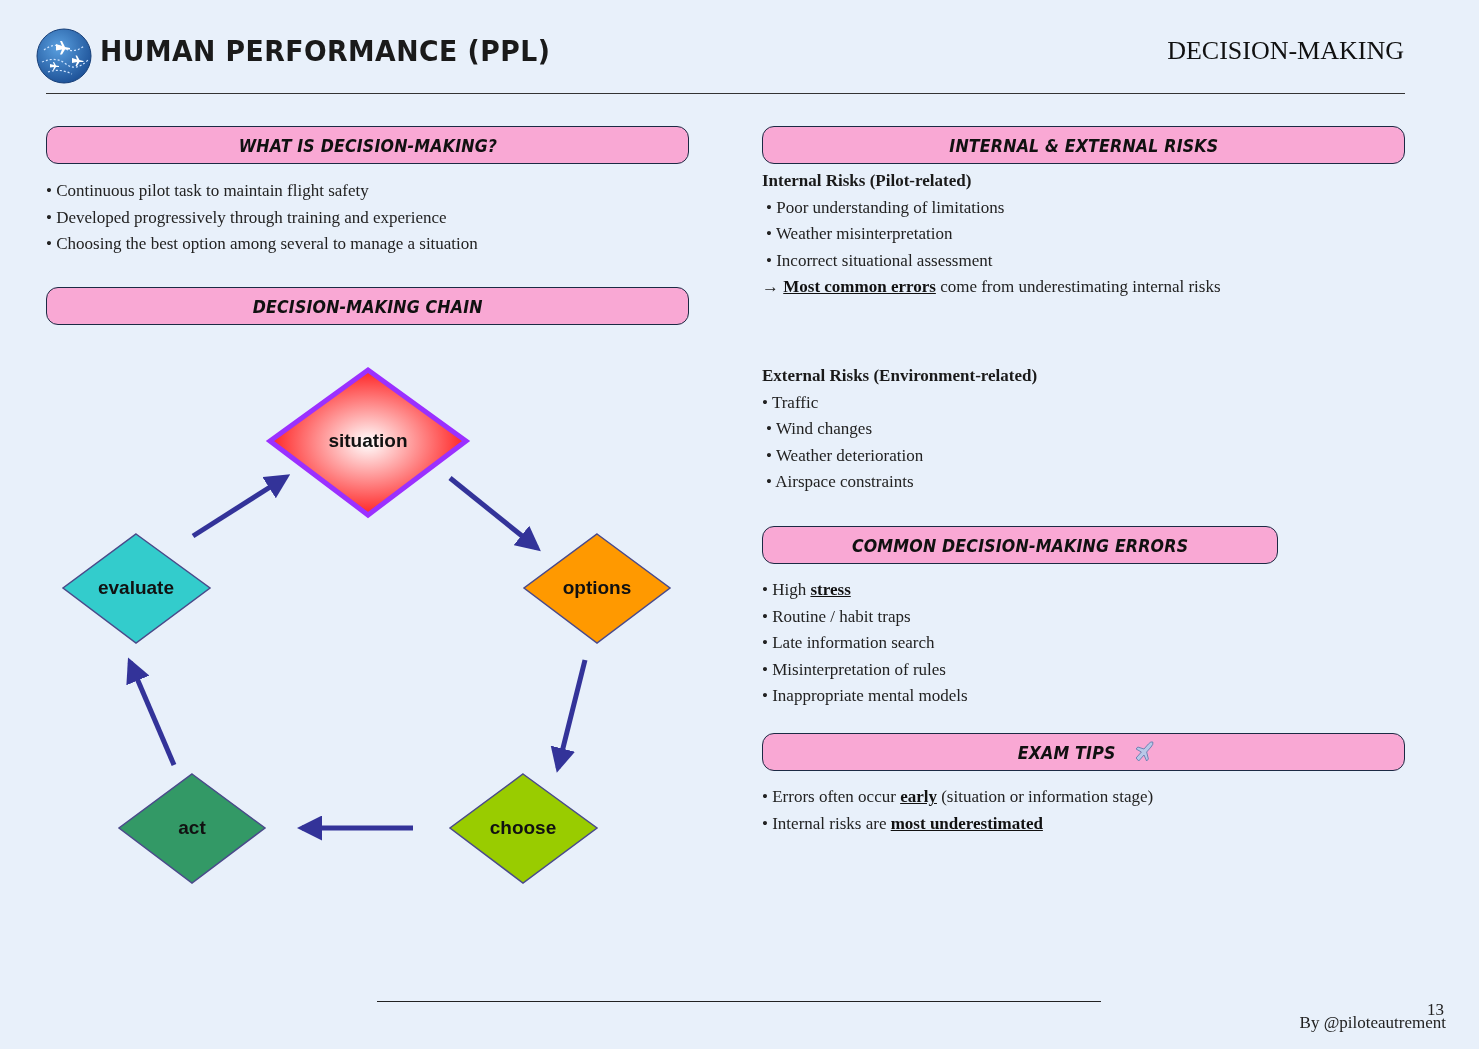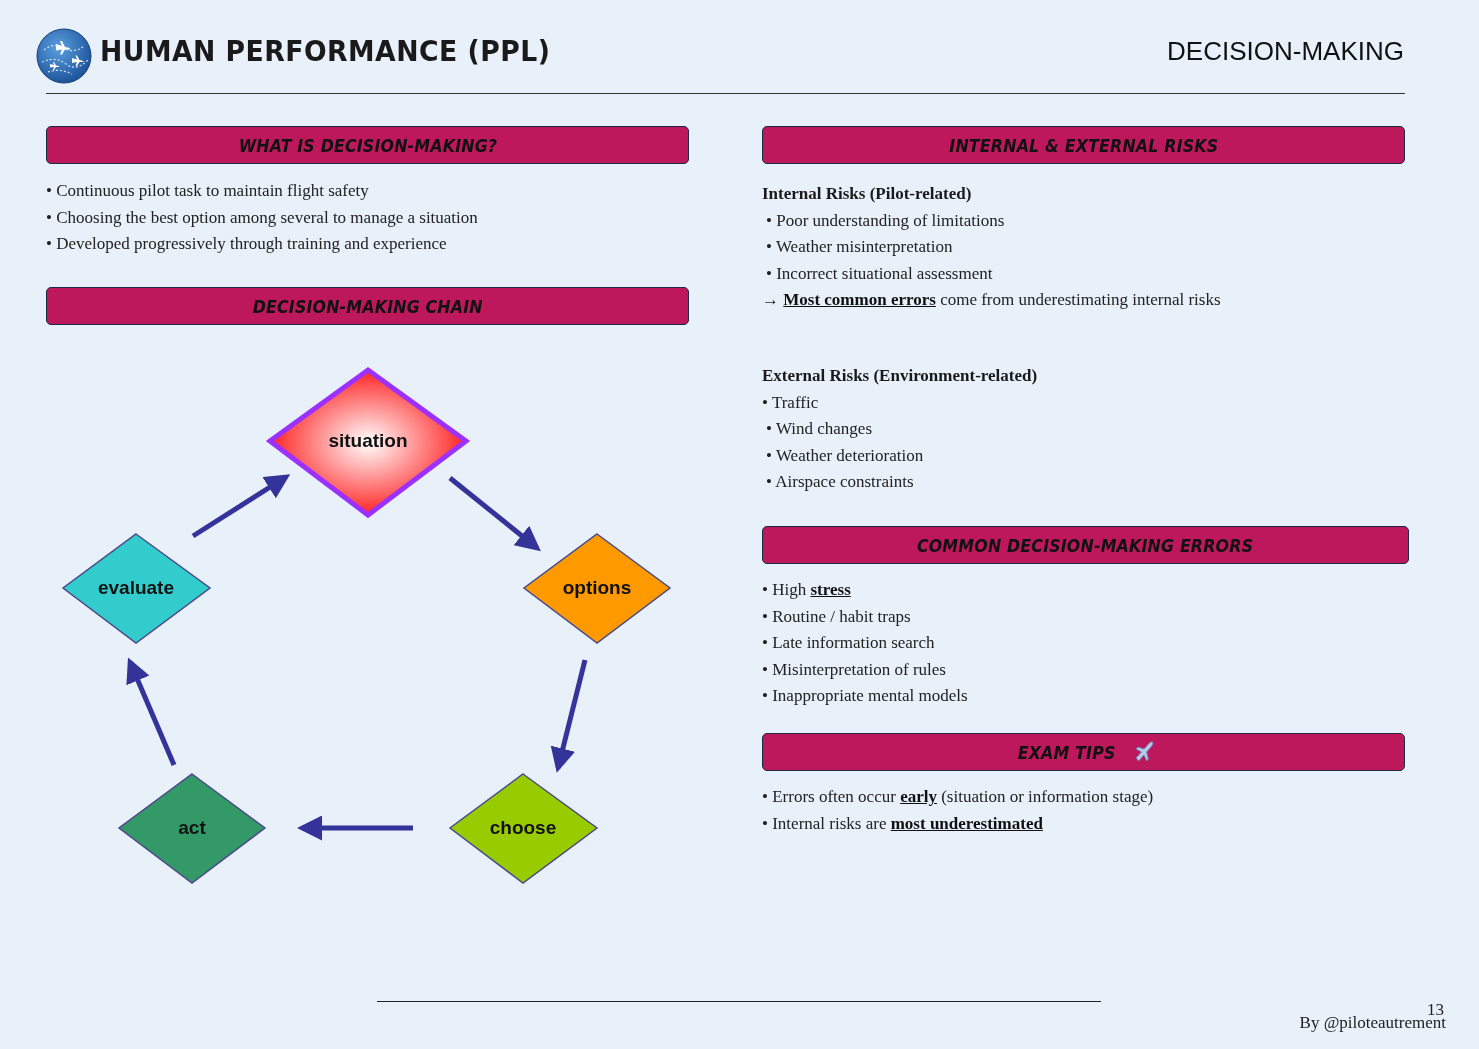--- a/index.html
+++ b/index.html
@@ -13,29 +13,29 @@
     position: absolute; left: 36px; top: 28px; width: 56px; height: 56px;
   }
   .header-title {
     position: absolute; left: 100px; top: 34px;
     font-family: "DejaVu Sans", sans-serif; font-weight: 900;
     font-size: 29px; letter-spacing: 0.5px; color: #1a1a1a;
     transform: scaleX(0.92); transform-origin: left center;
   }
   .header-right {
     position: absolute; right: 75px; top: 36px;
-    font-family: Liberation Sans, sans-serif; font-size: 26px; color: #111;
+    font-family: Liberation Serif, serif; font-size: 26px; color: #111;
   }
   .header-rule {
     position: absolute; left: 46px; top: 93px; width: 1359px; height: 0;
     border-top: 1.5px solid #333;
   }
   .section-box {
-    position: absolute; height: 38px; background: #be185d;
-    border: 1.5px solid #1c2a44; border-radius: 5px;
+    position: absolute; height: 38px; background: #f9a8d4;
+    border: 1.5px solid #1c2a44; border-radius: 12px;
     display: flex; align-items: center; justify-content: center;
     box-sizing: border-box;
   }
   .section-box span {
     font-family: "DejaVu Sans", sans-serif; font-weight: 900; font-style: italic;
     font-size: 18px; color: #111; text-transform: uppercase;
     transform: scaleX(0.88);
     letter-spacing: 0.2px;
   }
   .list {
@@ -85,22 +85,22 @@
 </div>
 <div class="header-title">HUMAN PERFORMANCE (PPL)</div>
 <div class="header-right">DECISION-MAKING</div>
 <div class="header-rule"></div>
 
 <div class="section-box" style="left:46px; top:126px; width:643px;">
   <span>WHAT IS DECISION-MAKING?</span>
 </div>
 <ul class="list" style="left:46px; top:178px;">
   <li>• <span>Continuous pilot task to maintain flight safety</span></li>
+  <li>• <span>Developed progressively through training and experience</span></li>
   <li>• <span>Choosing the best option among several to manage a situation</span></li>
-  <li>• <span>Developed progressively through training and experience</span></li>
 </ul>
 
 <div class="section-box" style="left:46px; top:287px; width:643px;">
   <span>DECISION-MAKING CHAIN</span>
 </div>
 
 <svg class="diagram" viewBox="0 0 660 560">
   <defs>
     <radialGradient id="redgrad" cx="50%" cy="50%" r="55%">
       <stop offset="0" stop-color="#ffffff"></stop>
@@ -136,36 +136,36 @@
   </g>
   <g>
     <polygon points="96,184 170,238 96,293 23,238" fill="#33cccc" stroke="#4a4a8a" stroke-width="1.5"></polygon>
     <text class="node-label" x="96" y="239">evaluate</text>
   </g>
 </svg>
 
 <div class="section-box" style="left:762px; top:126px; width:643px;">
   <span>INTERNAL &amp; EXTERNAL RISKS</span>
 </div>
-<ul class="list" style="left:762px; top:181px;">
+<ul class="list" style="left:762px; top:168px;">
   <li class="heading">Internal Risks (Pilot-related)</li>
   <li class="sub">• <span>Poor understanding of limitations</span></li>
   <li class="sub">• <span>Weather misinterpretation</span></li>
   <li class="sub">• <span>Incorrect situational assessment</span></li>
   <li><span>→ </span><b>Most common errors</b><span> come from underestimating internal risks</span></li>
 </ul>
 <ul class="list" style="left:762px; top:363px;">
   <li class="heading">External Risks (Environment-related)</li>
   <li>• <span>Traffic</span></li>
   <li class="sub">• <span>Wind changes</span></li>
   <li class="sub">• <span>Weather deterioration</span></li>
   <li class="sub">• <span>Airspace constraints</span></li>
 </ul>
 
-<div class="section-box" style="left:762px; top:526px; width:647px;">
+<div class="section-box" style="left:762px; top:526px; width:516px;">
   <span>COMMON DECISION-MAKING ERRORS</span>
 </div>
 <ul class="list" style="left:762px; top:577px;">
   <li>• <span>High </span><b>stress</b></li>
   <li>• <span>Routine / habit traps</span></li>
   <li>• <span>Late information search</span></li>
   <li>• <span>Misinterpretation of rules</span></li>
   <li>• <span>Inappropriate mental models</span></li>
 </ul>
 

